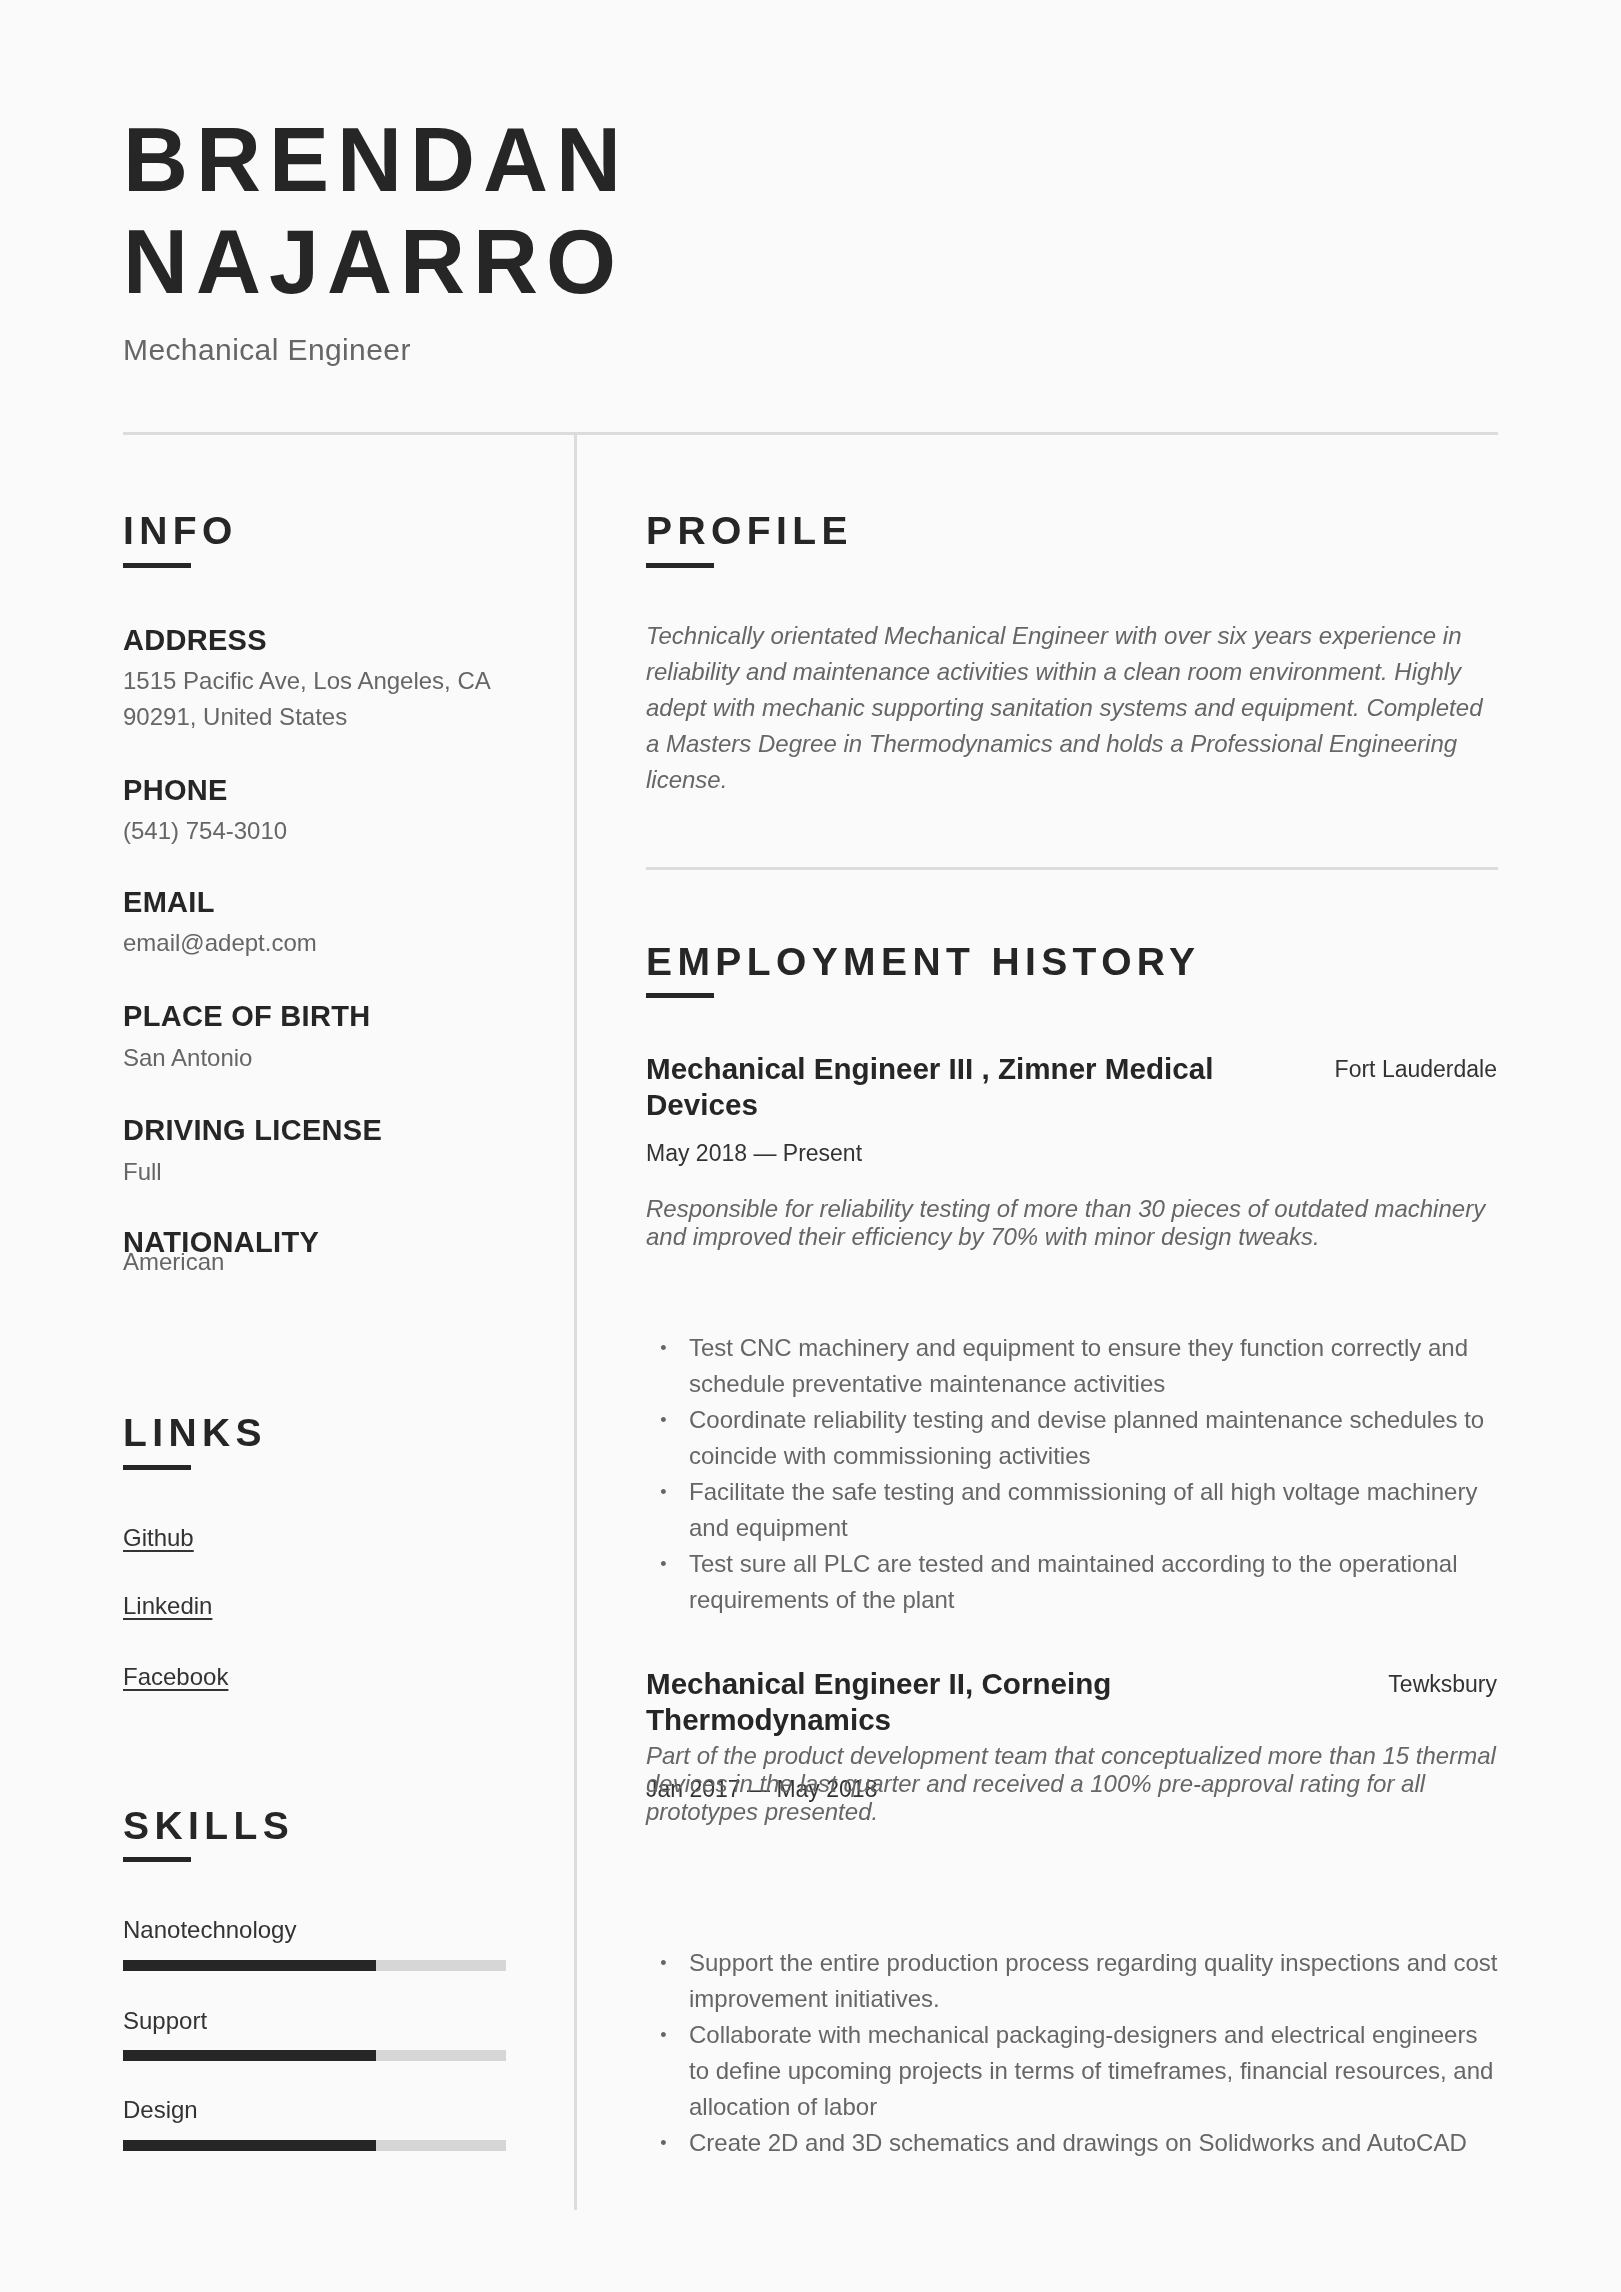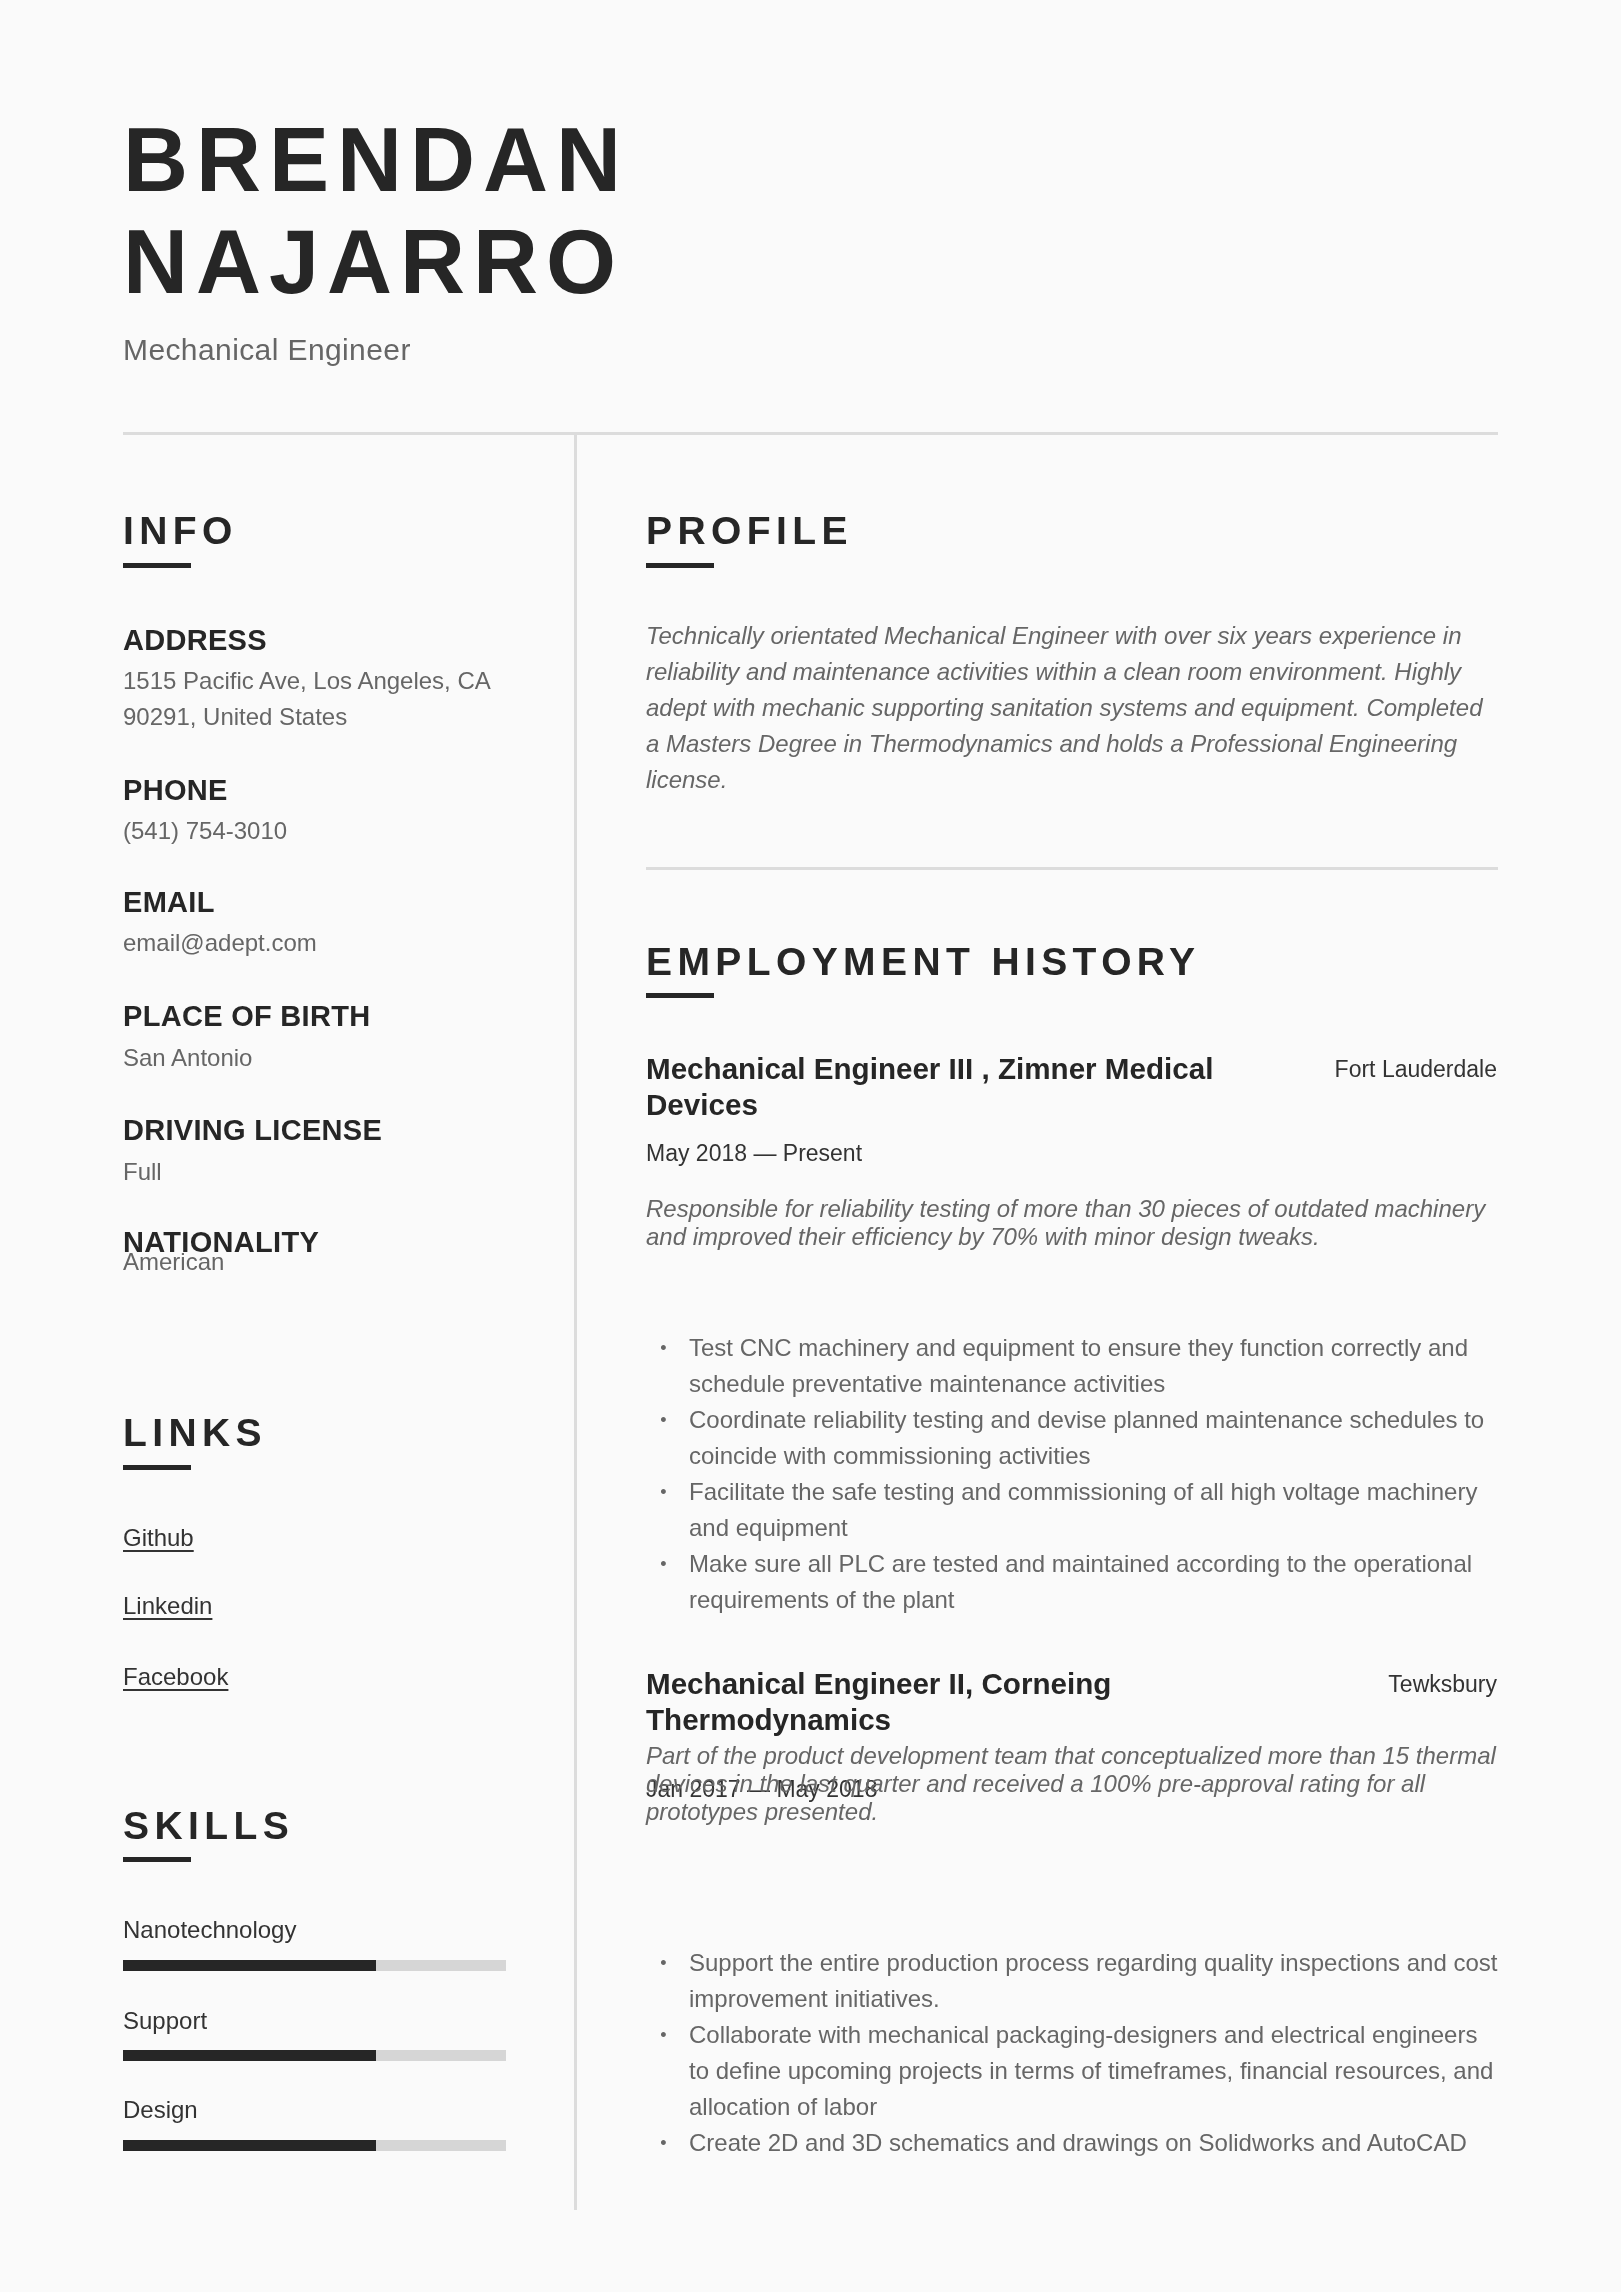--- a/index.html
+++ b/index.html
@@ -136,21 +136,21 @@
 
   <div>
     <div class="abs job-title" style="top:1051px;">Mechanical Engineer III , Zimner Medical Devices</div>
     <div class="abs job-city" style="top:1051px;">Fort Lauderdale</div>
     <div class="abs job-date" style="top:1142px;">May 2018 — Present</div>
     <div class="abs job-desc" style="top:1195px;">Responsible for reliability testing of more than 30 pieces of outdated machinery and improved their efficiency by 70% with minor design tweaks.</div>
     <ul class="abs bullets" style="top:1330px;">
       <li><span class="dot">•</span><span>Test CNC machinery and equipment to ensure they function correctly and schedule preventative maintenance activities</span></li>
       <li><span class="dot">•</span><span>Coordinate reliability testing and devise planned maintenance schedules to coincide with commissioning activities</span></li>
       <li><span class="dot">•</span><span>Facilitate the safe testing and commissioning of all high voltage machinery and equipment</span></li>
-      <li><span class="dot">•</span><span>Make sure all PLC are tested and maintained according to the operational requirements of the plant</span></li>
+      <li><span class="dot">•</span><span>Test sure all PLC are tested and maintained according to the operational requirements of the plant</span></li>
     </ul>
   </div>
 
   <div>
     <div class="abs job-title" style="top:1666px;">Mechanical Engineer II, Corneing Thermodynamics</div>
     <div class="abs job-city" style="top:1666px;">Tewksbury</div>
     <div class="abs job-date" style="top:1758px;margin-top:20px;">Jan 2017 — May 2018</div>
     <div class="abs job-desc" style="top:1714px;margin-top:28px;">Part of the product development team that conceptualized more than 15 thermal devices in the last quarter and received a 100% pre-approval rating for all prototypes presented.</div>
     <ul class="abs bullets" style="top:1945px;">
       <li><span class="dot">•</span><span>Support the entire production process regarding quality inspections and cost improvement initiatives.</span></li>

